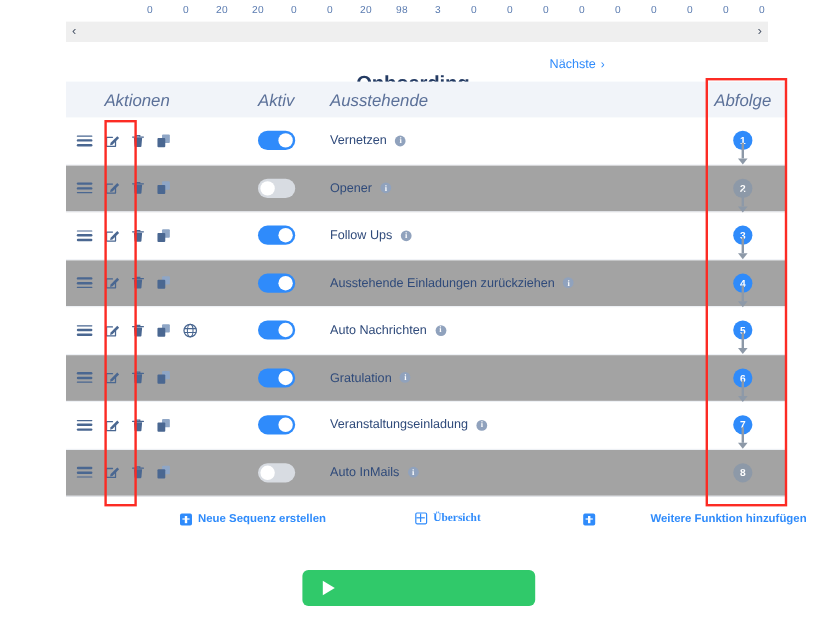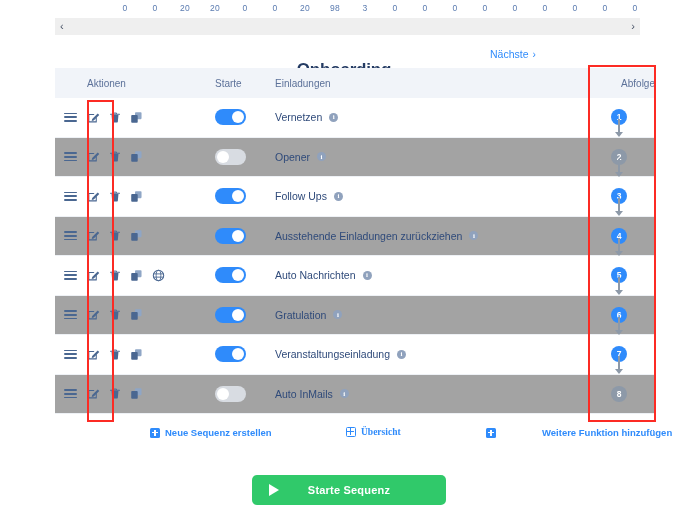--- a/index.html
+++ b/index.html
@@ -68,43 +68,43 @@
   .next-link {
     position: absolute;
     left: 458px; top: 48px;
     font-size: 10.5px;
     color: #2f8bfb;
     font-weight: 500;
     display: flex;
     align-items: center;
     gap: 4px;
     cursor: pointer;
-    margin-left: 32px;
   }
   .next-link .nchev { font-size: 10px; }
 
   
   .table {
     position: absolute;
     left: 55px; top: 68px;
     width: 600px;
   }
   .thead {
     height: 30px;
     background: #f1f4f9;
     display: flex;
     align-items: center;
-    font-size: 10px;
+    font-size: 14px;
     color: #5c7199;
+    font-style: italic;
   }
   .th-handle { width: 30px; }
   .th-actions { width: 130px; padding-left: 2px; }
   .th-aktiv   { width: 60px; }
   .th-besch   { flex: 1; }
-  .th-abfolge { width: 72px; text-align: right; }
+  .th-abfolge { width: 72px; text-align: center; }
 
   .trow {
     height: 39.5px;
     display: flex;
     align-items: center;
     border-bottom: 1px solid #eef1f5;
     background: #ffffff;
   }
   .trow.alt { background: #a3a3a3; }
 
@@ -332,22 +332,22 @@
   </div>
   <div class="next-link">
     <span>Nächste</span>
     <span class="nchev">›</span>
   </div>
 
   <div class="table">
     <div class="thead">
       <div class="th-handle"></div>
       <div class="th-actions">Aktionen</div>
-      <div class="th-aktiv">Starte</div>
-      <div class="th-besch">Einladungen</div>
+      <div class="th-aktiv">Aktiv</div>
+      <div class="th-besch">Ausstehende</div>
       <div class="th-abfolge">Abfolge</div>
     </div>
     <div id="tbody">
         <div class="trow">
           <div class="cell-handle">
             <div class="handle-ico">
               <span></span>
               <span></span>
               <span></span>
             </div>
@@ -755,19 +755,18 @@
       <span>Übersicht</span>
     </div>
     <div class="blink" id="link-weitere">
       <span class="sq"></span>
       <span>Weitere Funktion hinzufügen</span>
     </div>
   </div>
 
   <div class="start-btn">
     <span class="play"></span>
-    <span class="blabel">Starte Sequenz</span>
   </div>
 
   <div class="annot" id="annot-left"></div>
   <div class="annot" id="annot-right"></div>
 
 </div>
 
 </body></html>

